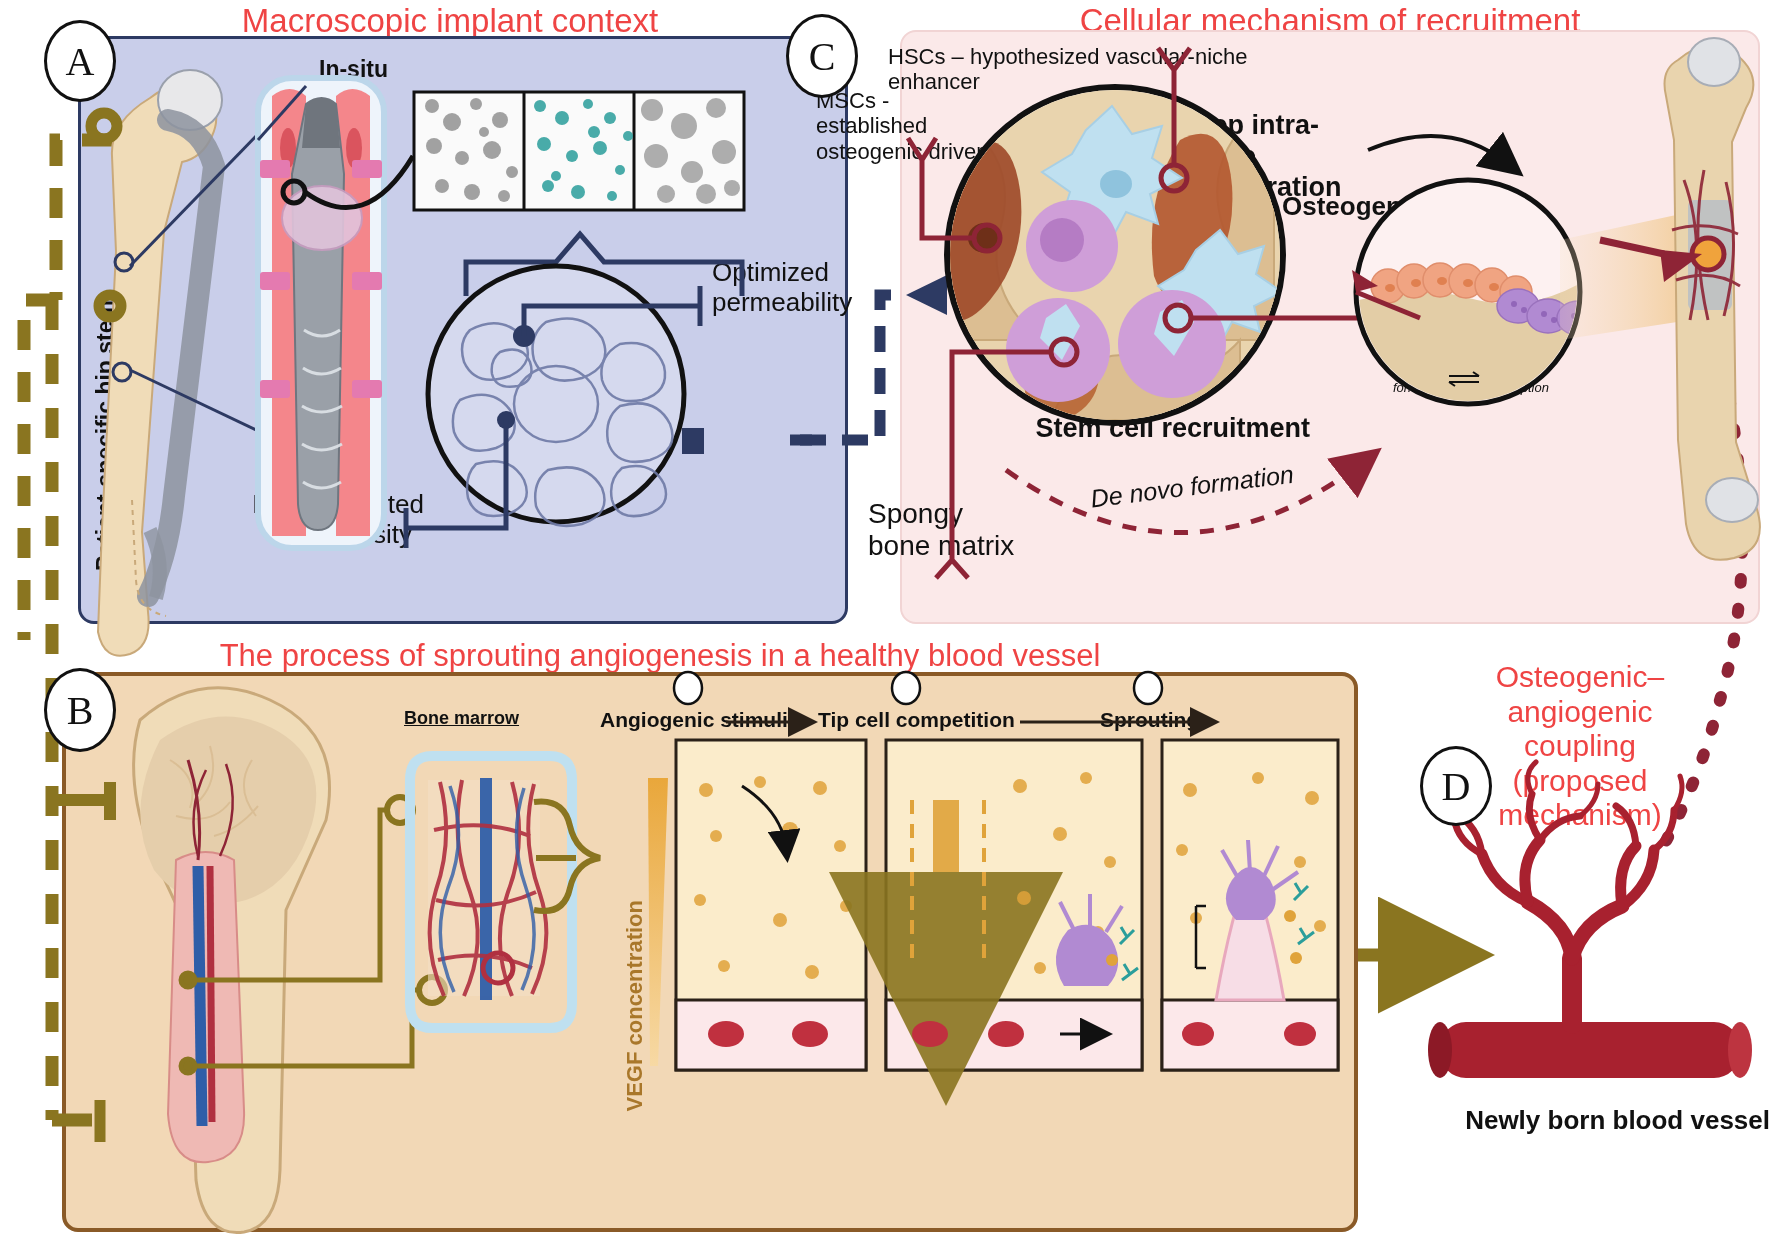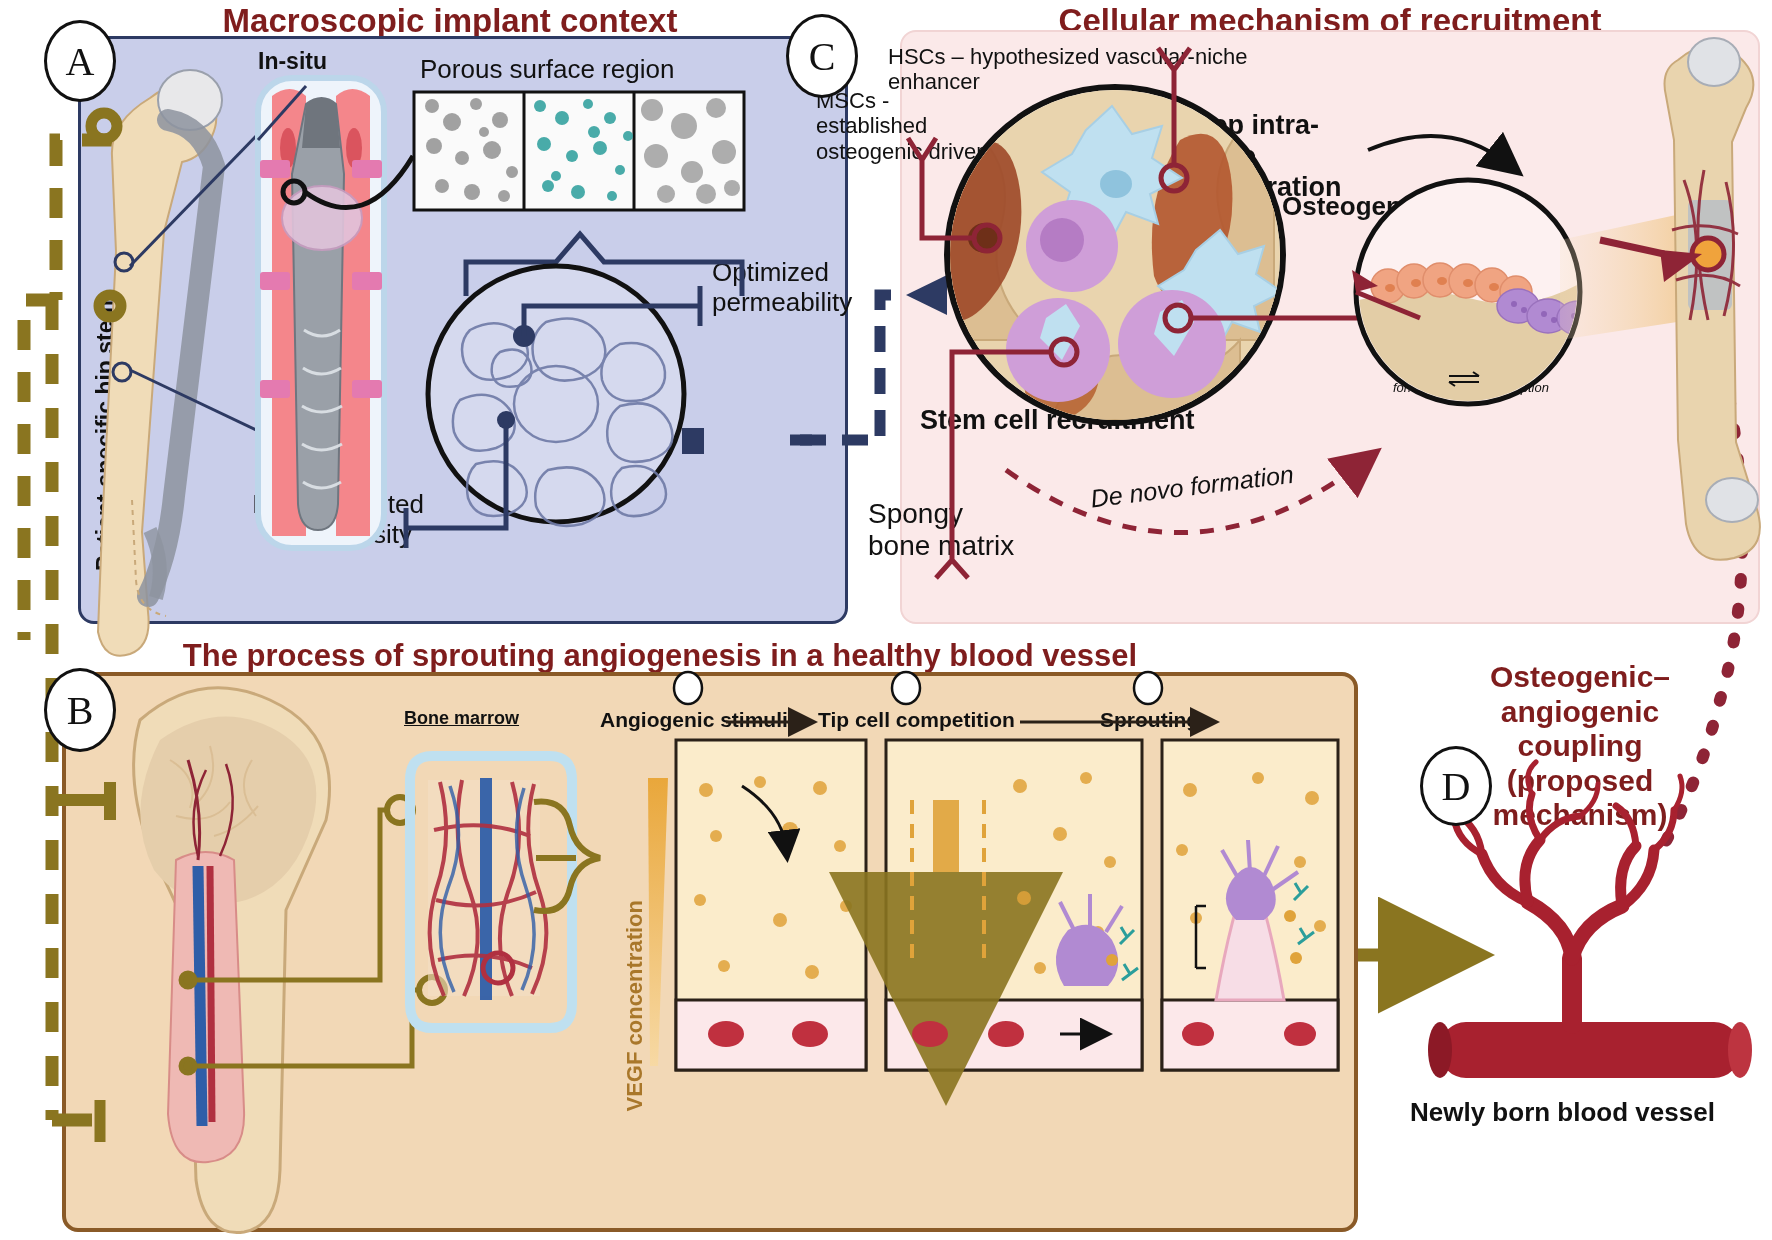--- a/index.html
+++ b/index.html
@@ -27,31 +27,31 @@
   .panelC {
     position:absolute; left:900px; top:30px; width:860px; height:594px;
     background:#fbe9e9; border:2px solid #f1d4d4; border-radius:16px;
   }
   .panelB {
     position:absolute; left:62px; top:672px; width:1296px; height:560px;
     background:#f2d8b6; border:4px solid #8a5a27; border-radius:16px;
   }
 
   .title {
-    position:absolute; font-weight:bold; color:#7f1d1d; text-align:center;
+    position:absolute; font-weight:normal; color:#ef4444; text-align:center;
     font-family:"Liberation Sans", sans-serif;
   }
   .ttlA { left:170px; top:2px; width:560px; font-size:33px; }
   .ttlC { left:960px; top:2px; width:740px; font-size:33px; }
   .ttlB { left:120px; top:630px; width:1080px; font-size:31px;margin-top:8px; }
   .ttlD { left:1430px; top:660px; width:300px; font-size:30px; line-height:1.15; }
 
   .lbl { position:absolute; color:#111; font-size:23px; line-height:1.15; }
   .lbl.b { font-weight:bold; }
-  .lbl.c { text-align:left; }
+  .lbl.c { text-align:right;margin-top:8px; }
 
   .vert {
     position:absolute; writing-mode:vertical-rl; transform:rotate(180deg);
     font-weight:bold; font-size:23px; color:#111; white-space:nowrap;
   }
 
   svg { position:absolute; left:0; top:0; width:1772px; height:1240px;
         pointer-events:none; overflow:visible; }
   .sv2 { z-index:5; }
   .sv3 { z-index:30; }
@@ -246,21 +246,20 @@
       <path d="M700 286 L700 326" stroke="#2d3a63" stroke-width="5"></path>
       <path d="M506 420 L506 528 L406 528" fill="none" stroke="#2d3a63" stroke-width="5"></path>
       <path d="M406 508 L406 548" stroke="#2d3a63" stroke-width="5"></path>
 
       <rect x="682" y="428" width="22" height="26" fill="#2d3a63"></rect>
     </g>
   </svg>
 
   <div class="vert" style="left:92px;top:300px;">Patient-specific hip stem</div>
   <div class="lbl b c" style="left:258px;top:48px;width:130px;">In-situ</div>
-  <div class="lbl c" style="left:420px;top:55px;width:330px;font-size:26px;">Porous surface region</div>
   <div class="lbl" style="left:712px;top:258px;width:140px;font-size:26px;white-space:pre-line;">Optimized
 permeability</div>
   <div class="lbl" style="left:252px;top:490px;width:160px;font-size:26px;white-space:pre-line;text-align:right;">Interconnected
 porosity</div>
 
   <div class="title ttlC">Cellular mechanism of recruitment</div>
   <div class="panelC"></div>
   <div class="badge" style="left:786px;top:14px;width:72px;height:84px;">C</div>
 
   <svg class="sv3" viewBox="0 0 1772 1240">

